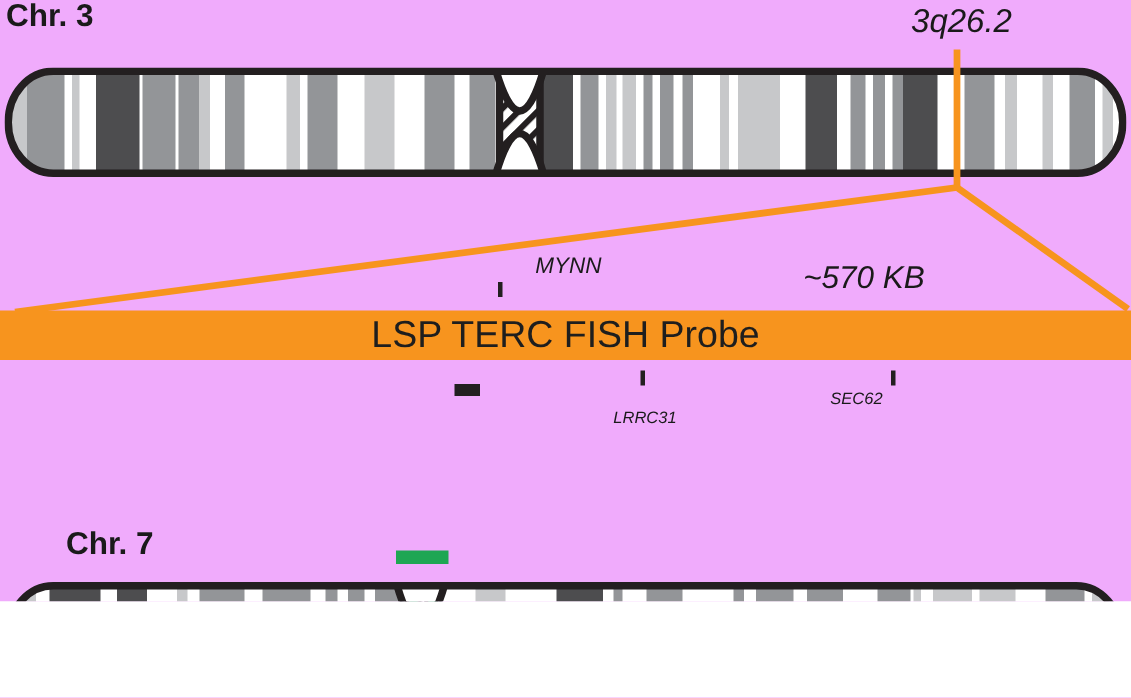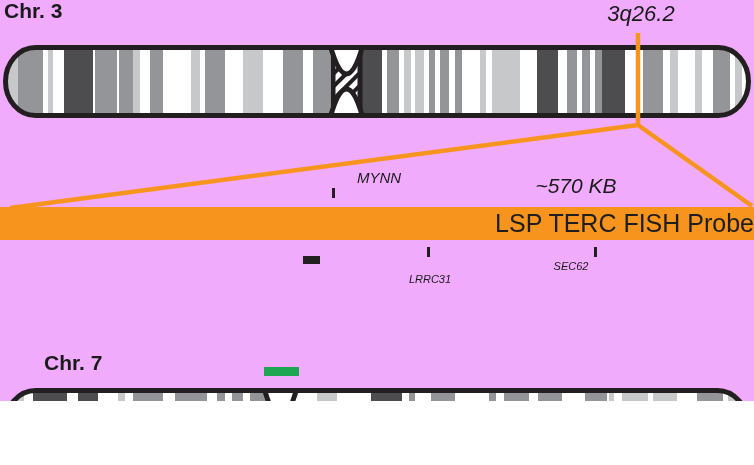--- a/index.html
+++ b/index.html
@@ -13,21 +13,21 @@
   .center{transform:translateX(-50%);font-style:italic;}
   .chrom{position:absolute;}
   .tick{position:absolute;width:3px;height:10px;background:#231f20;}
   .mark{position:absolute;background:#231f20;}
   #chr3-label{left:4px;top:0px;font-size:21px;}
   #band-label{left:641px;top:2px;font-size:22px;}
   #chr3-ideogram{left:3px;top:45px;width:748px;height:73px;}
   #zoom-lines{position:absolute;left:0;top:0;pointer-events:none;}
   #probe-bar{
     position:absolute;left:0;top:207px;width:754px;height:33px;
-    display:flex;align-items:center;justify-content:flex-end;
+    display:flex;align-items:center;justify-content:center;
     font-size:25px;color:#1e1e1e;
   }
   #mynn-label{left:339px;top:170px;font-size:15px;margin-left:40px;}
   #mynn-tick{left:332px;top:188px;}
   #size-label{left:576px;top:175px;font-size:21px;text-align:center;}
   #terc-mark{left:303px;top:256px;width:17px;height:8px;}
   #terc-label{left:311px;top:264px;font-size:26px;}
   #lrrc31-tick{left:427px;top:247px;}
   #lrrc31-label{left:430px;top:274px;font-size:11px;}
   #sec62-tick{left:594px;top:247px;}

